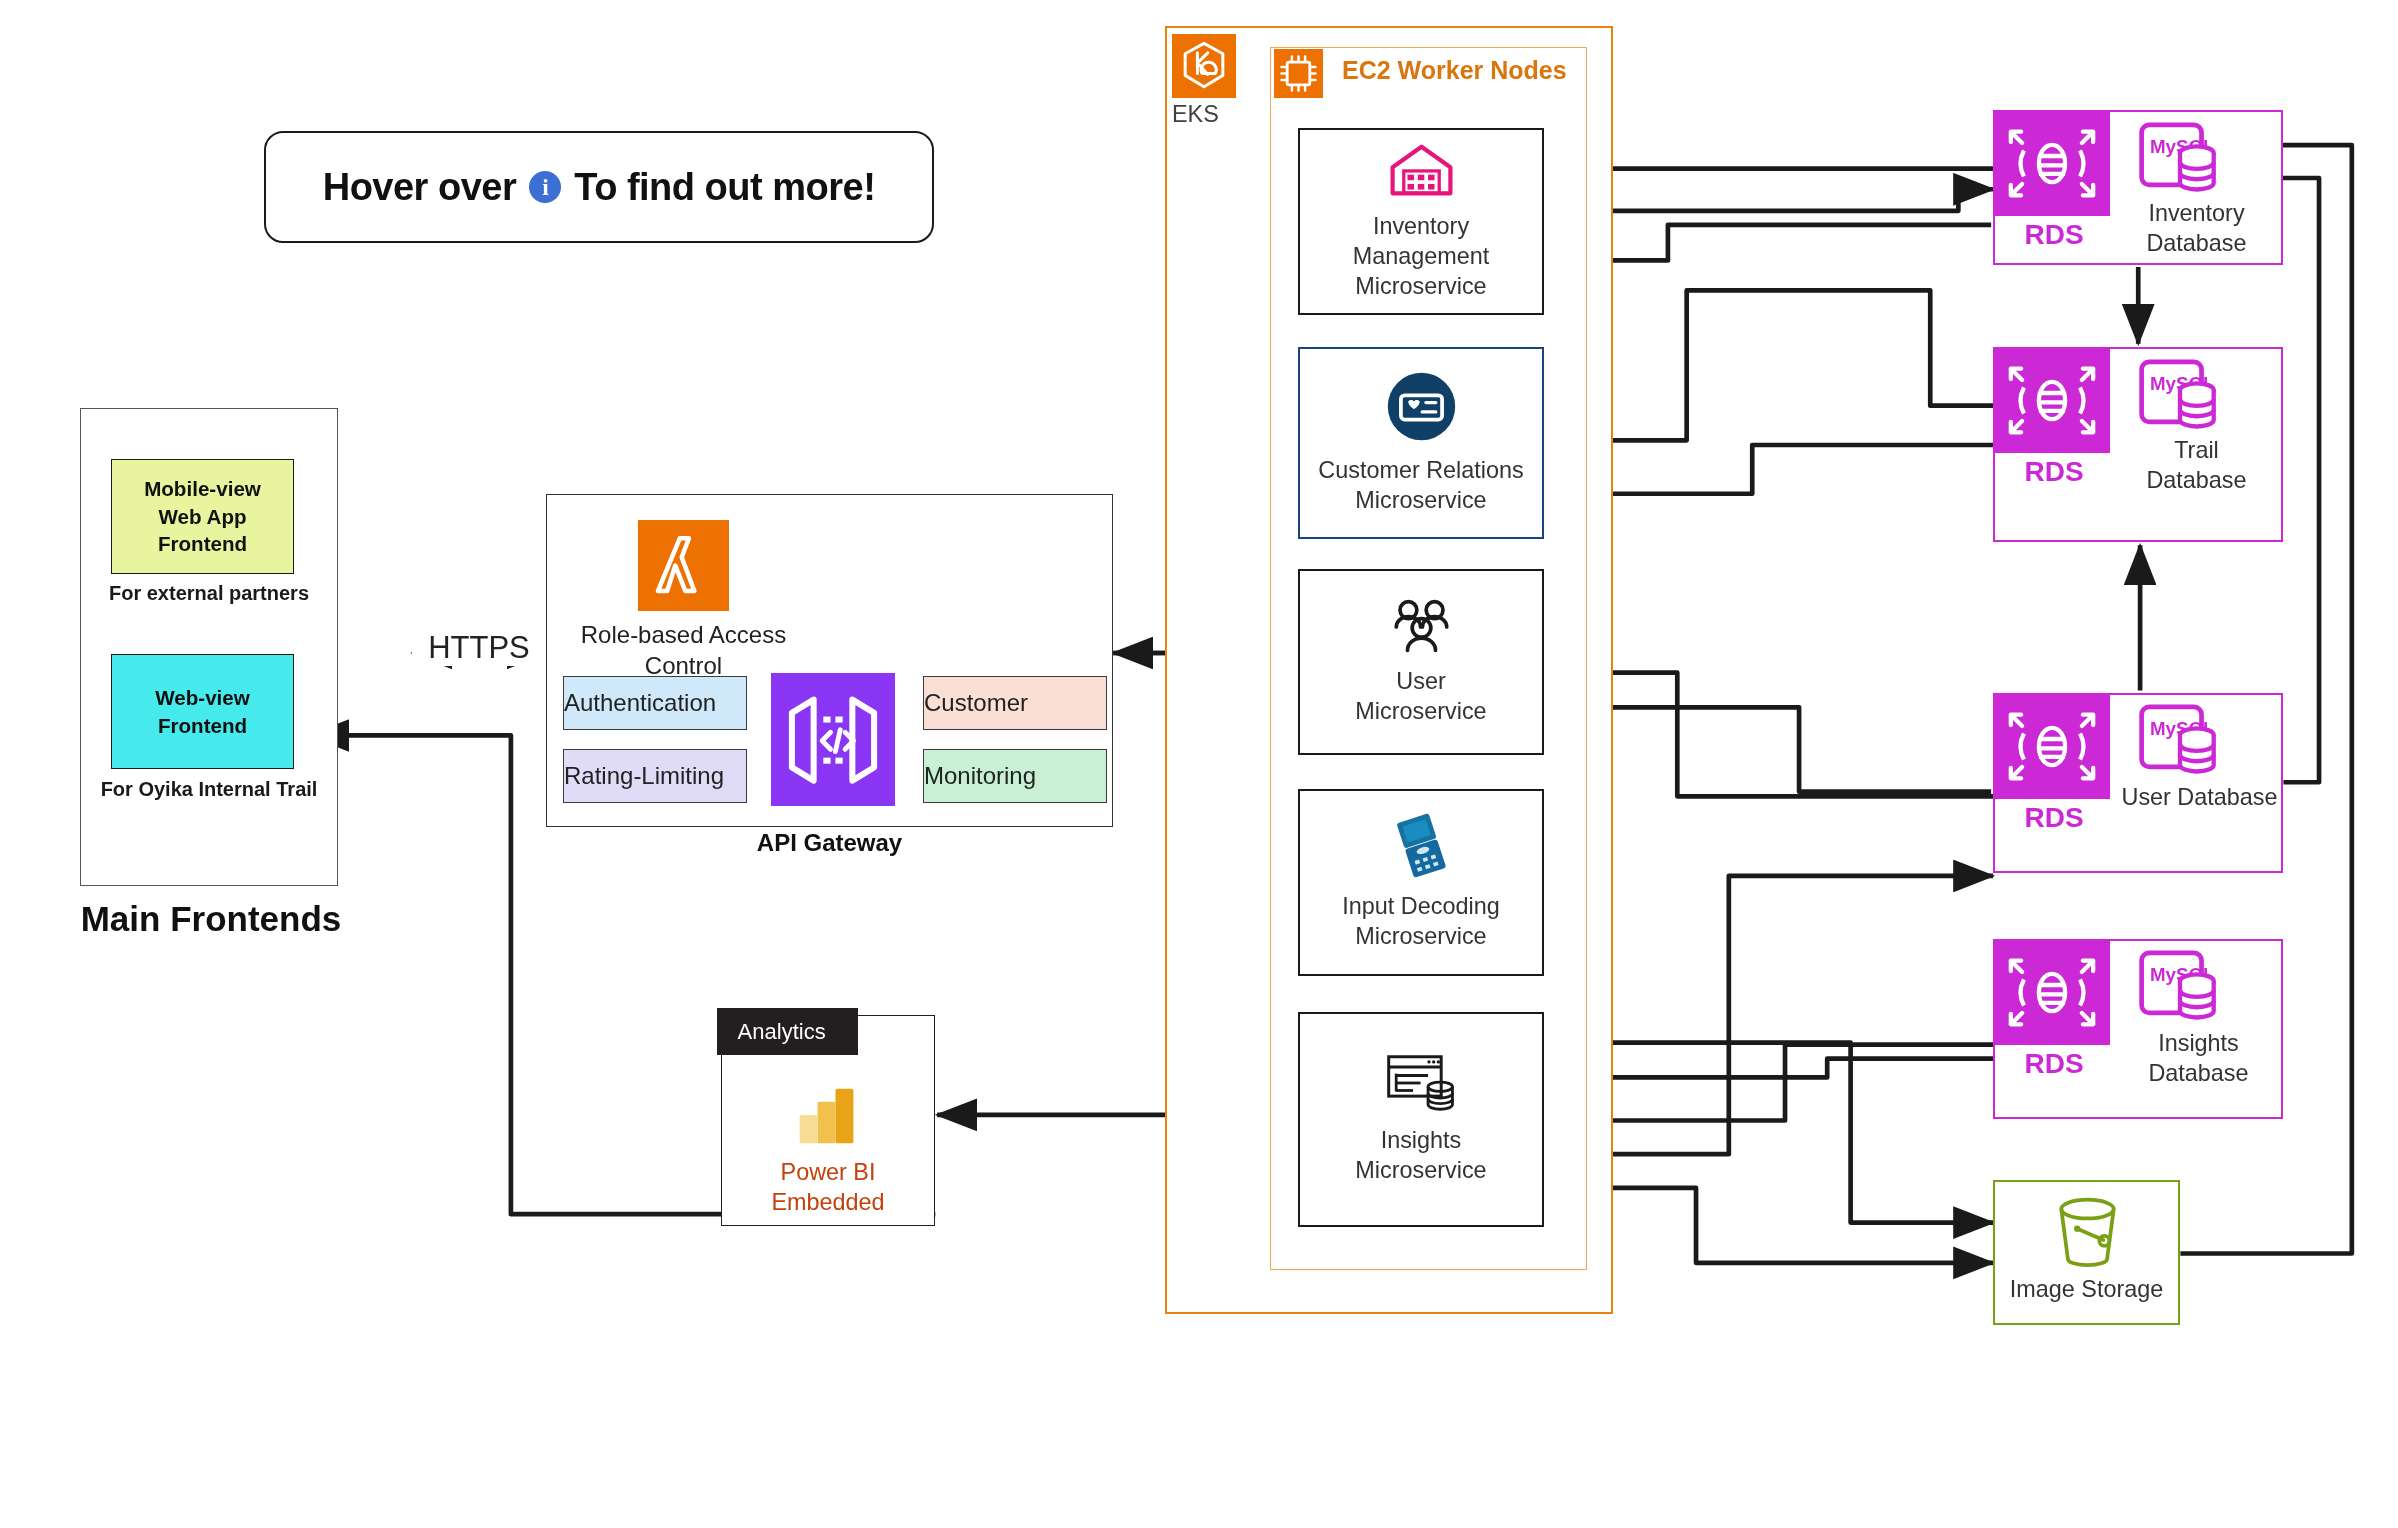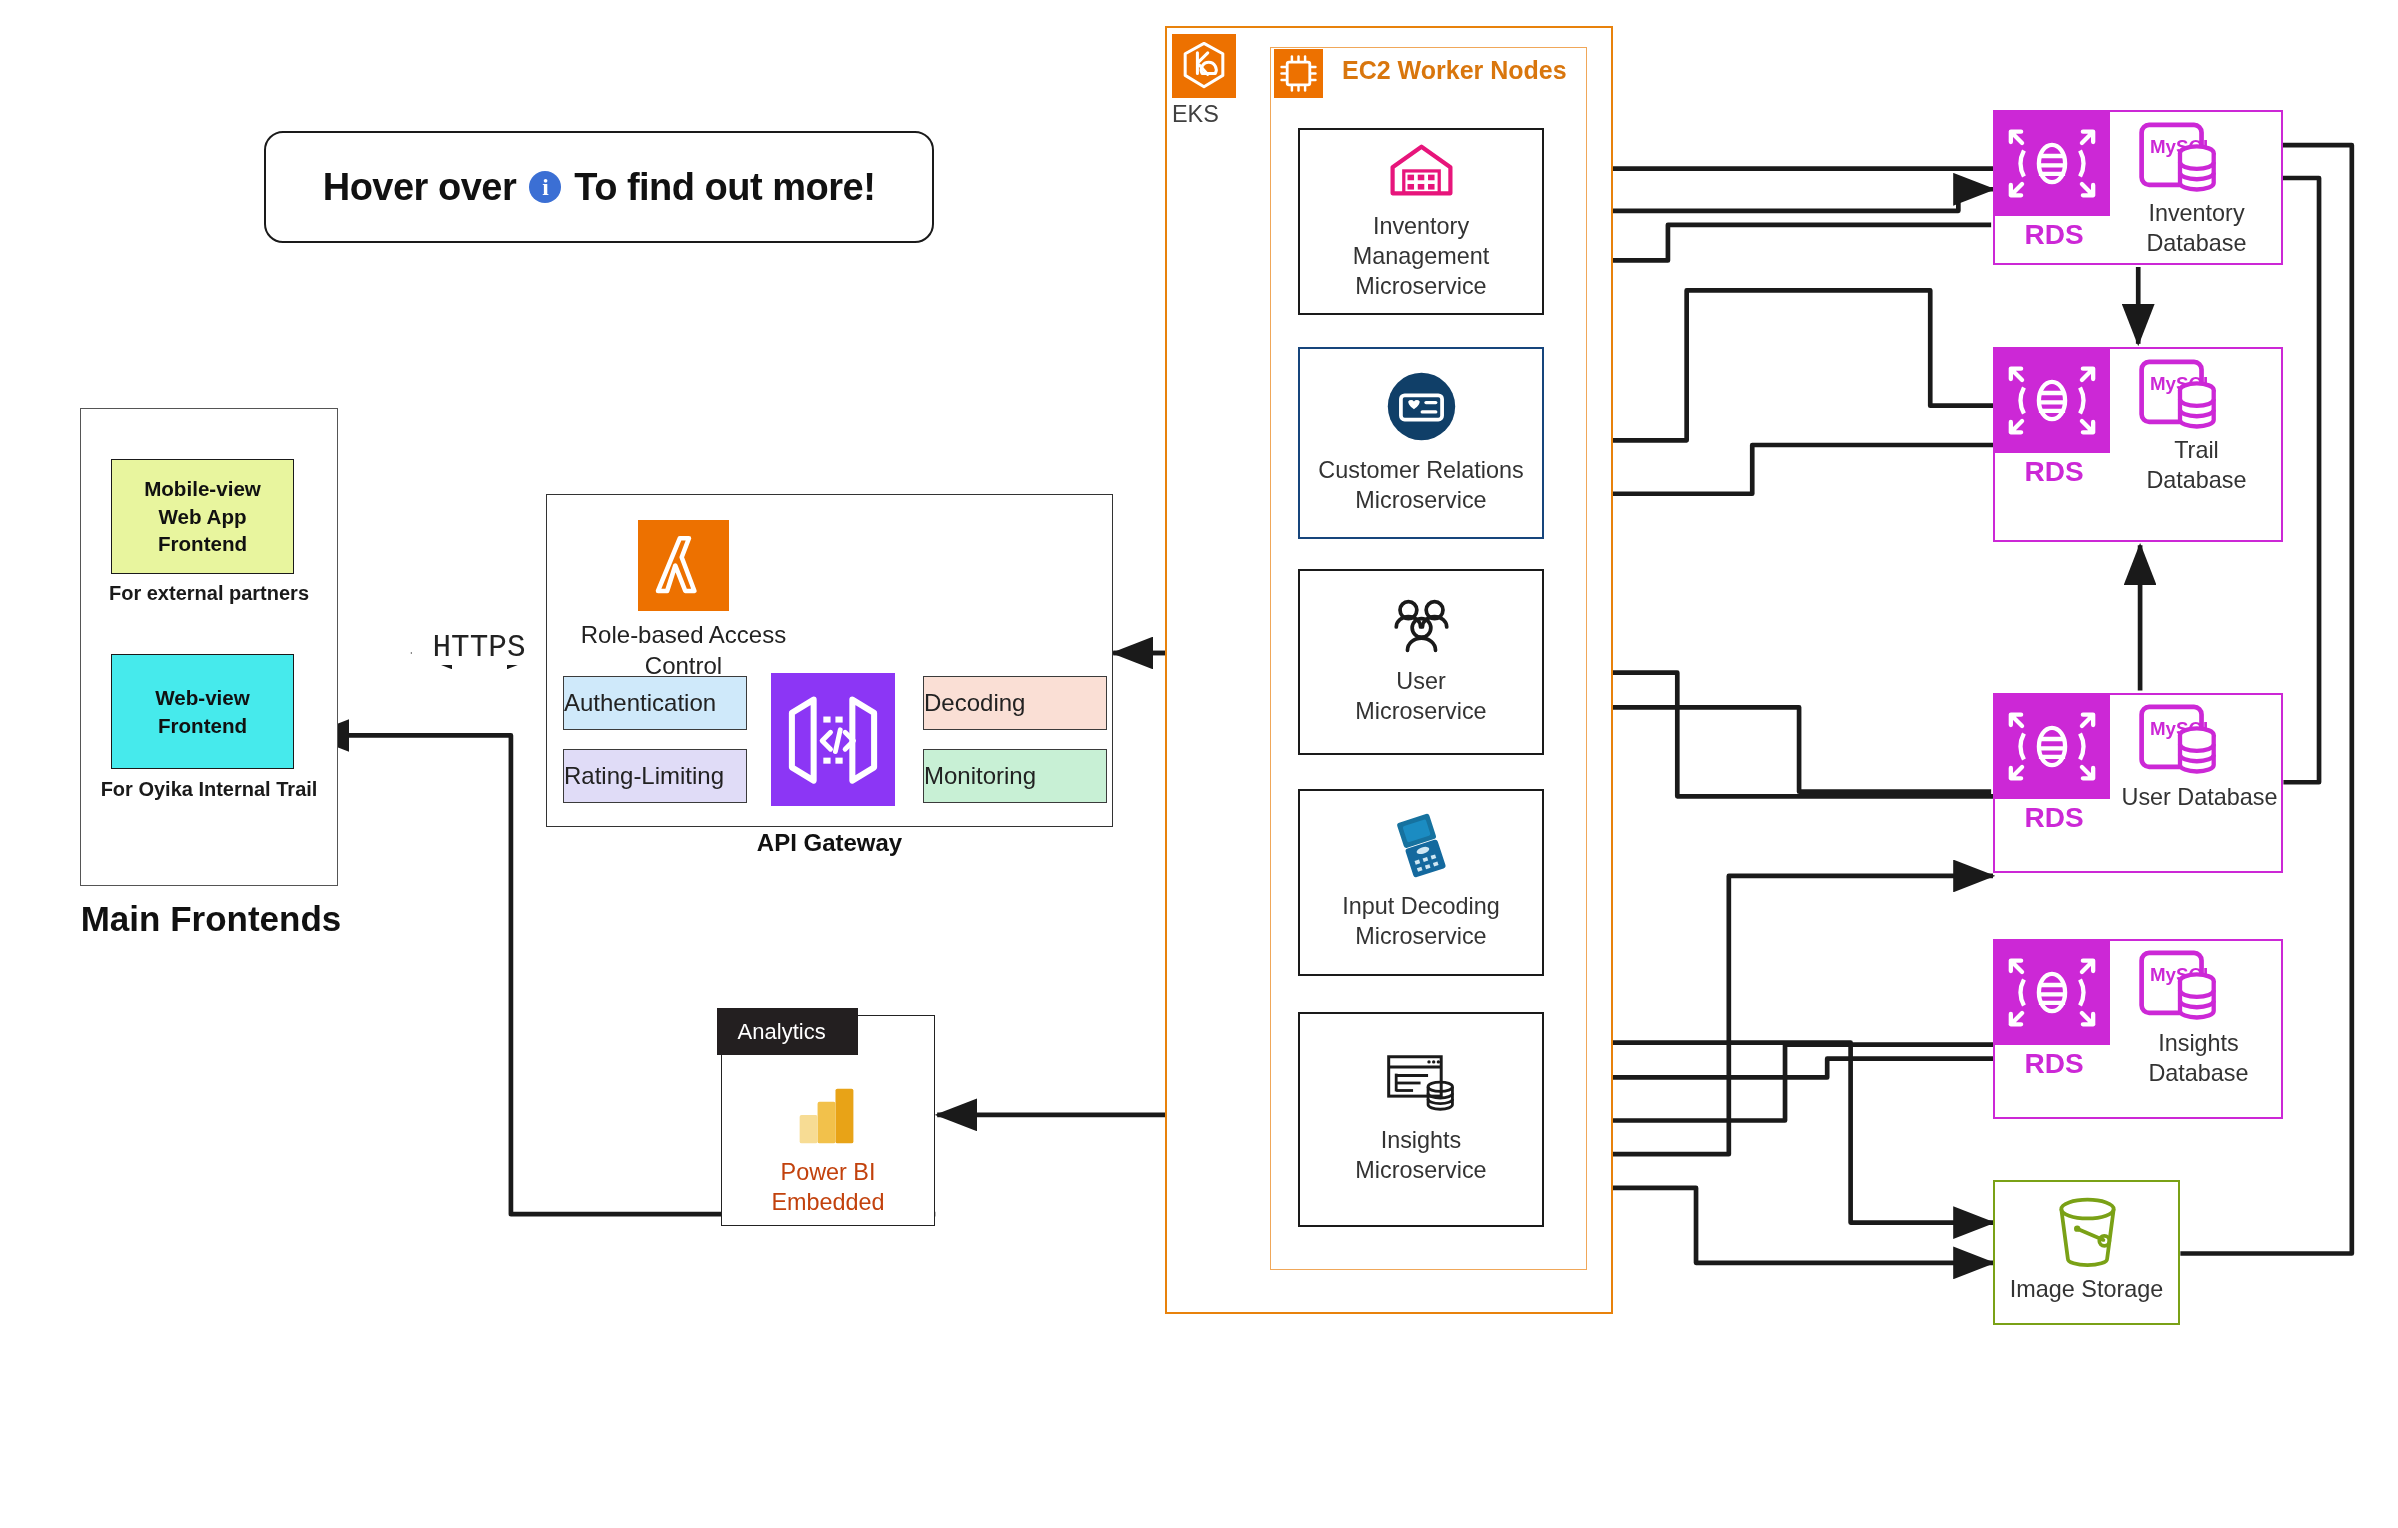--- a/index.html
+++ b/index.html
@@ -177,39 +177,39 @@
     <div class="fe-caption" id="mobile-caption">For external partners</div>
 
     <div class="fe-box" id="web-frontend">
       <span style="white-space:pre-line">Web-view
 Frontend</span>
     </div>
     <div class="fe-caption" id="web-caption">For Oyika Internal Trail</div>
   </div>
   <div class="abs" id="frontends-title">Main Frontends</div>
 
-  <div class="abs" style="left:412px; top:630px; width:134px; text-align:center; font-size:31px; color:#222; background:#fff;font-family:Liberation Mono, monospace;">HTTPS</div>
+  <div class="abs" style="left:412px; top:630px; width:134px; text-align:center; font-size:31px; color:#222; background:#fff;">HTTPS</div>
 
   <div class="abs" id="api-gateway-group">
     <div class="abs" id="lambda-icon">
       <svg viewBox="0 0 100 100" width="91" height="91">
         <path d="M22 78 L46 20 L56 20 L48 41 L62 78 L52 78 L41 50 L32 78 Z" fill="none" stroke="#fff" stroke-width="5" stroke-linejoin="round"></path>
       </svg>
     </div>
     <div class="abs" id="rbac-label" style="white-space:pre-line">Role-based Access
 Control</div>
 
     <div class="gw-chip" id="chip-auth">
       <span>Authentication</span>
     </div>
     <div class="gw-chip" id="chip-rate">
       <span>Rating-Limiting</span>
     </div>
     <div class="gw-chip" id="chip-log">
-      <span>Decoding</span>
+      <span>Customer</span>
     </div>
     <div class="gw-chip" id="chip-mon">
       <span>Monitoring</span>
     </div>
 
     <div class="abs" id="apigw-box-icon">
       <svg viewBox="0 0 100 110" width="124" height="133">
         <path d="M34 22 L16 33 L16 78 L34 89 Z" fill="none" stroke="#fff" stroke-width="5" stroke-linejoin="round"></path>
         <path d="M66 22 L84 33 L84 78 L66 89 Z" fill="none" stroke="#fff" stroke-width="5" stroke-linejoin="round"></path>
         <g fill="#fff">

